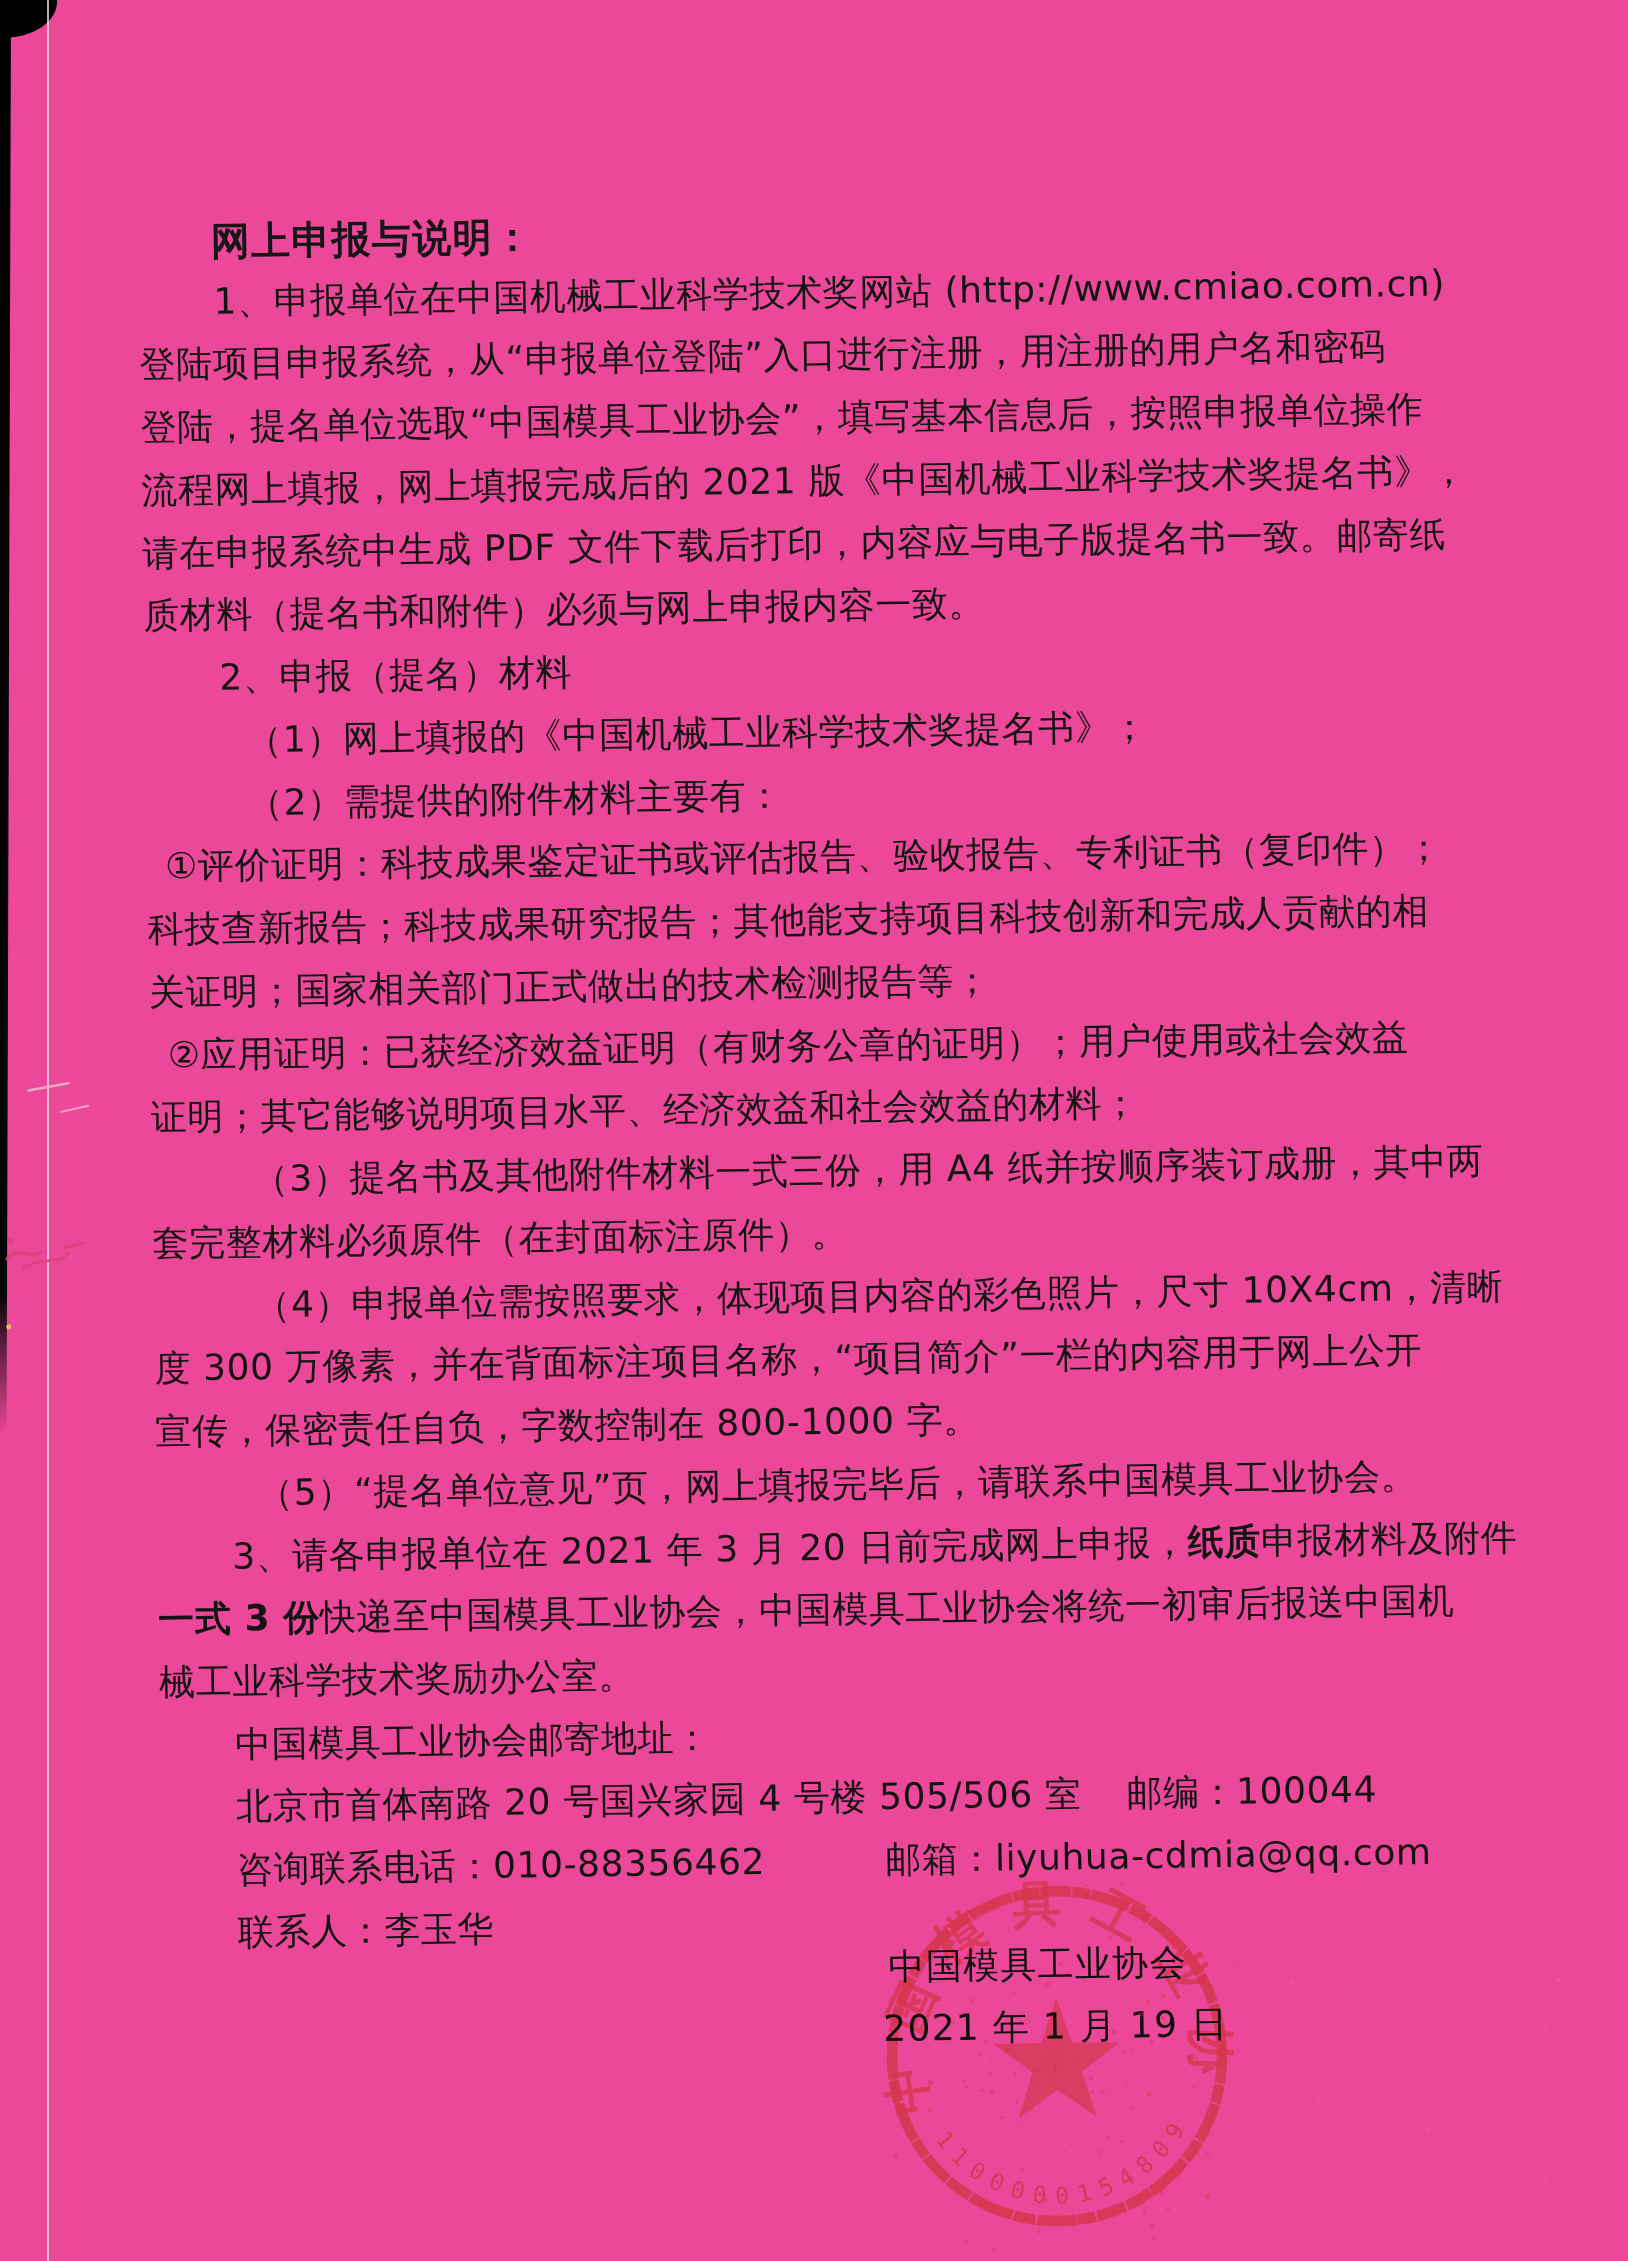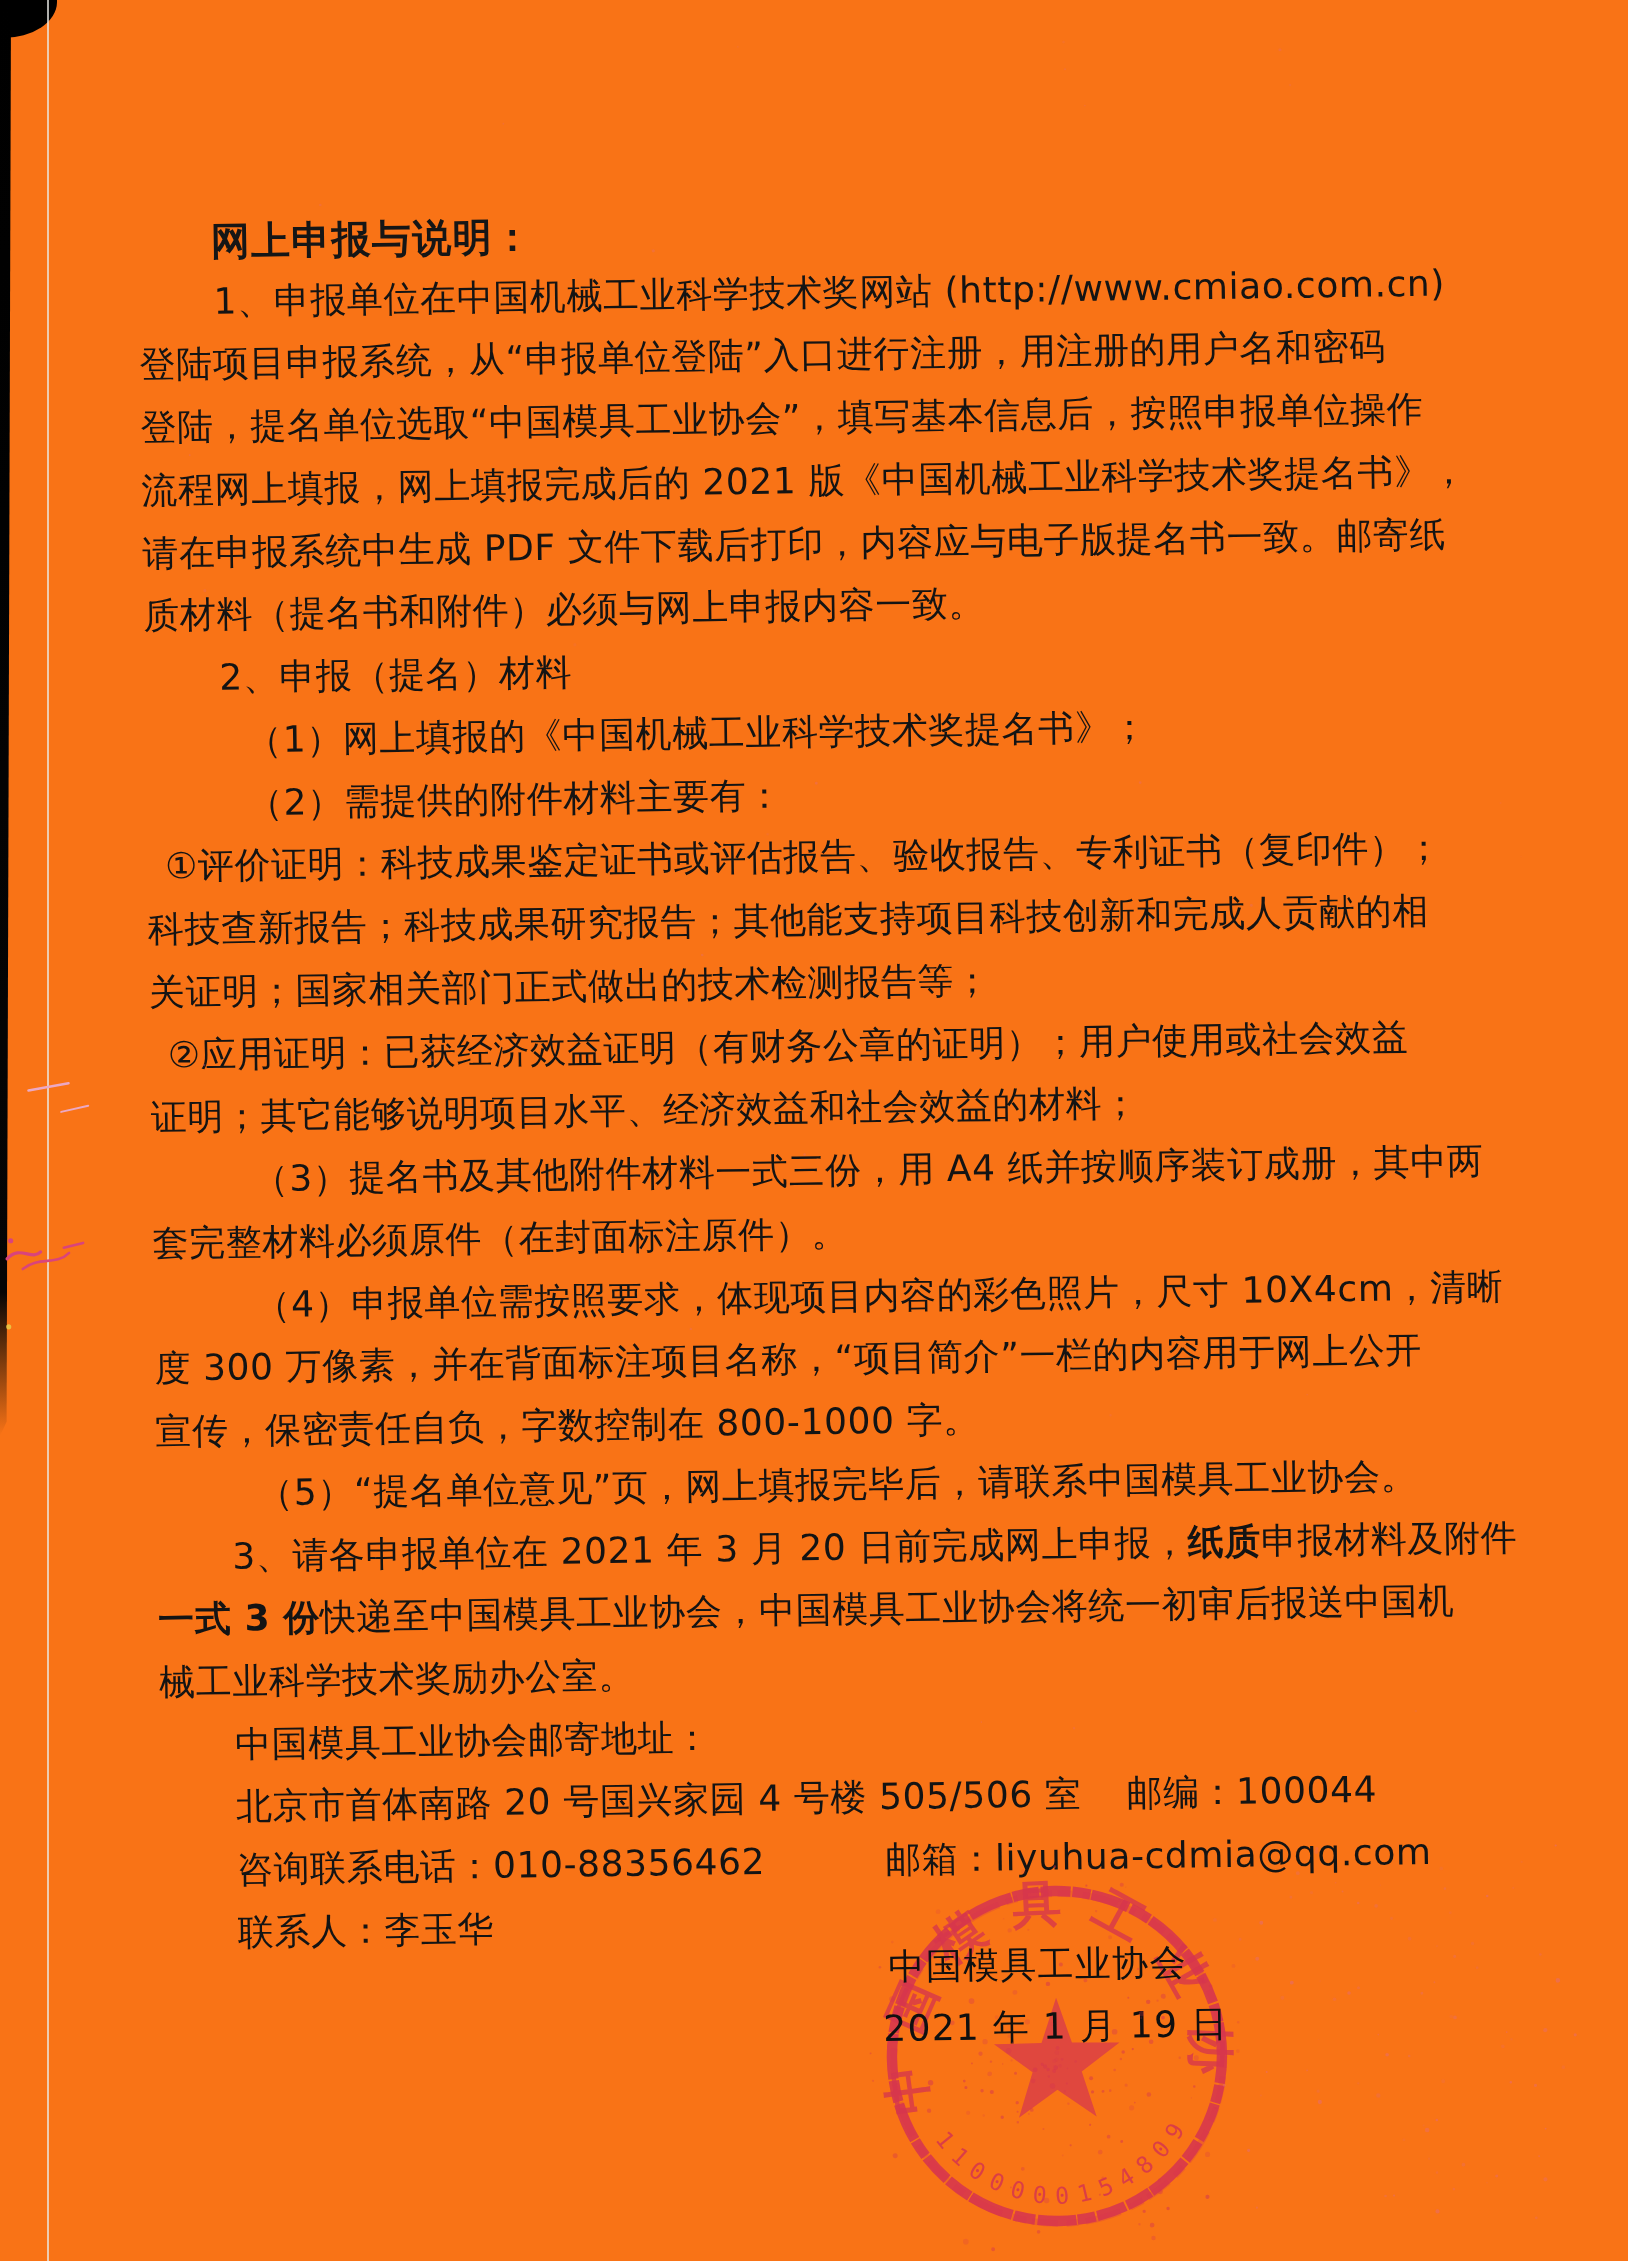--- a/index.html
+++ b/index.html
@@ -1,19 +1,19 @@
 <!DOCTYPE html>
 <html style="font-size:10.3px"><head>
 <meta charset="utf-8">
 <style>
   html,body{margin:0;padding:0;background:#888;}
   #page{
     position:relative;
     width:1628px;height:2261px;
-    background:#f97316;
+    background:#ec4899;
     overflow:hidden;
     font-family:"DejaVu Sans","Liberation Sans",sans-serif;
     color:#161616;
   }
   
   #edge-strip{
     position:absolute;left:0;top:0;width:11px;height:1436px;
     background:linear-gradient(180deg,#000 0%,#050505 90%,rgba(0,0,0,0) 100%);
     clip-path:polygon(0 0,100% 0,60% 99%,0 100%);
   }

